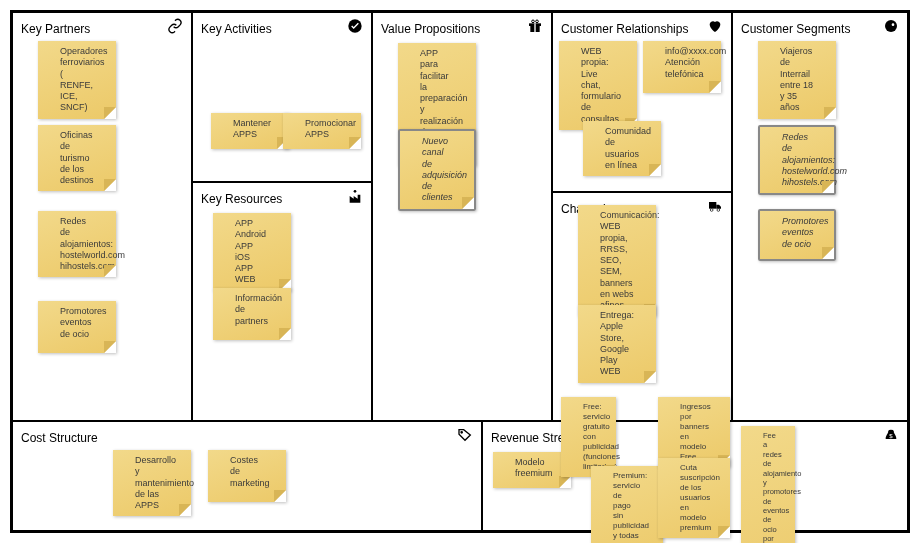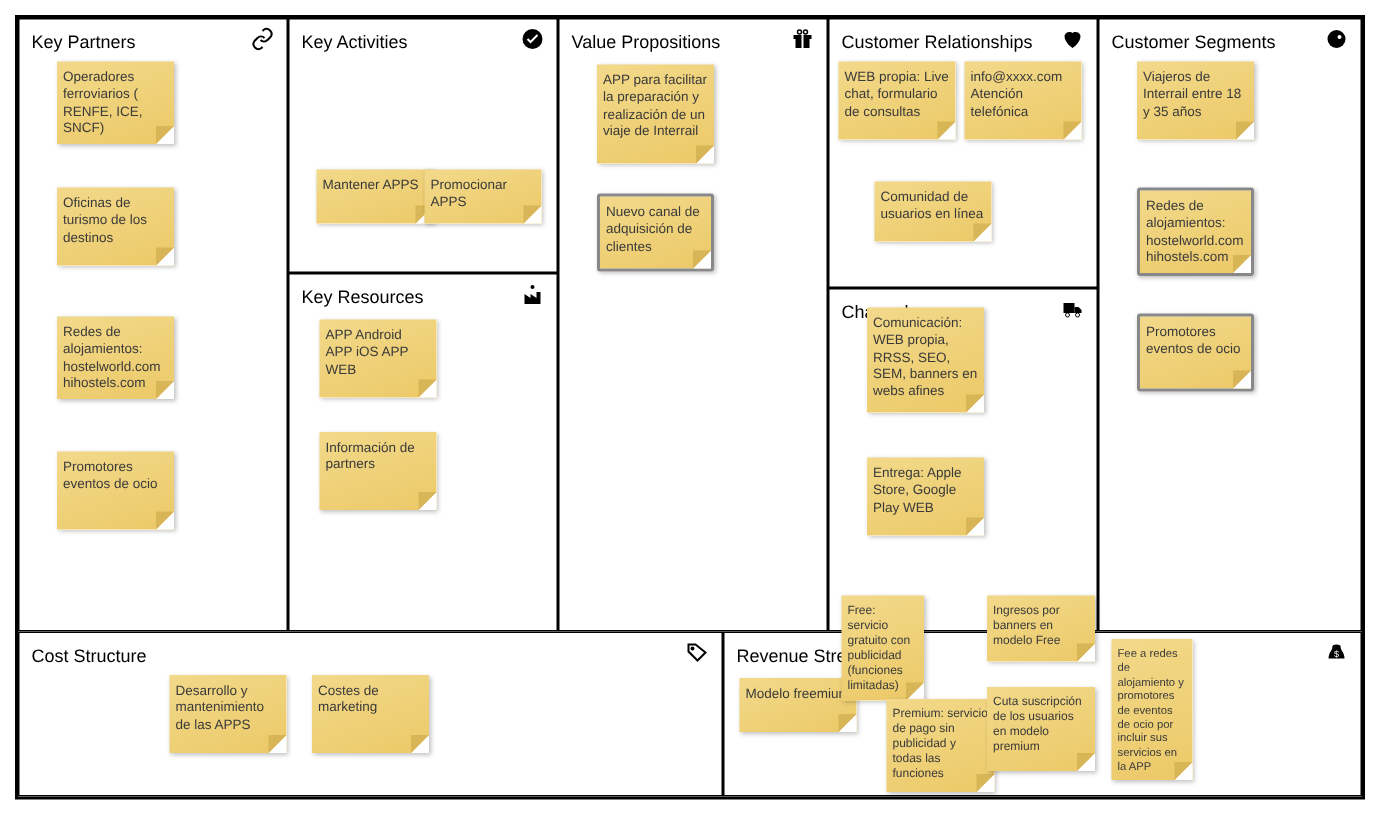--- a/index.html
+++ b/index.html
@@ -31,29 +31,30 @@
   position: absolute;
   top: 5px;
   right: 8px;
   font-size: 14px;
 }
 .note {
   position: absolute;
   width: 78px;
   min-height: 52px;
   background: linear-gradient(160deg, #f2d98a 0%, #ecc968 100%);
-  padding: 5px 4px;
+  padding: 5px 22px;
   font-size: 9px;
   line-height: 1.25;
   color: #3a3a3a;
   box-shadow: 1px 1px 3px rgba(0,0,0,0.25);
 }
 .note.framed {
   border: 2px solid #888;
   border-radius: 2px;
+  font-style: italic;
 }
 .note::after {
   content: "";
   position: absolute;
   right: 0; bottom: 0;
   width: 12px; height: 12px;
   background: linear-gradient(135deg, #d8b556 0%, #d8b556 49%, #fff 52%);
 }
 .icon-svg { width: 16px; height: 16px; }
 </style>

